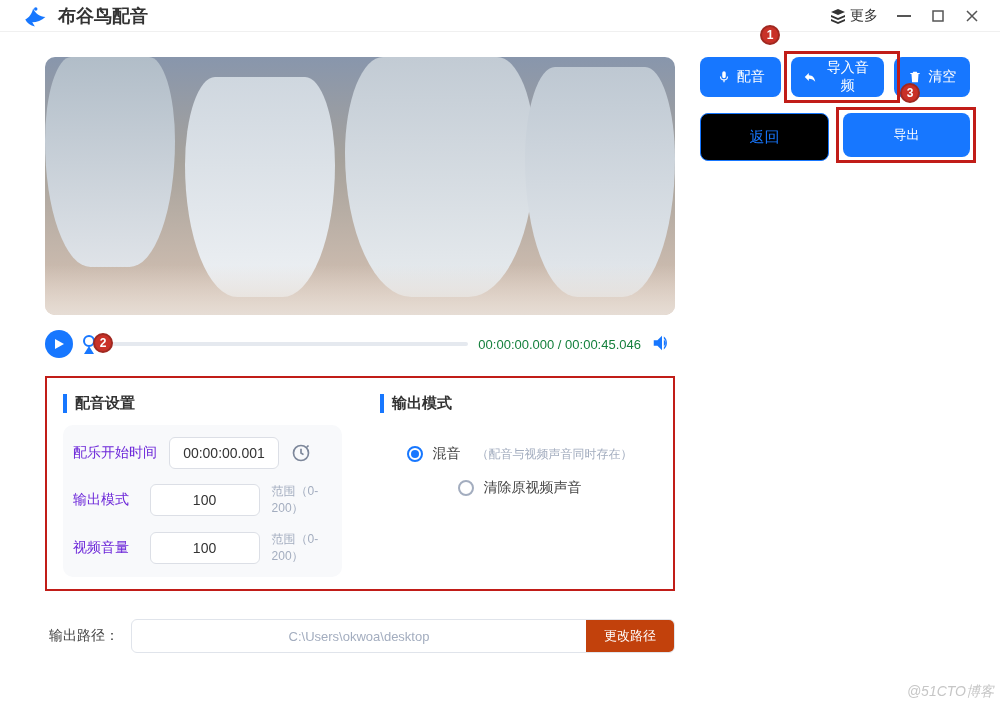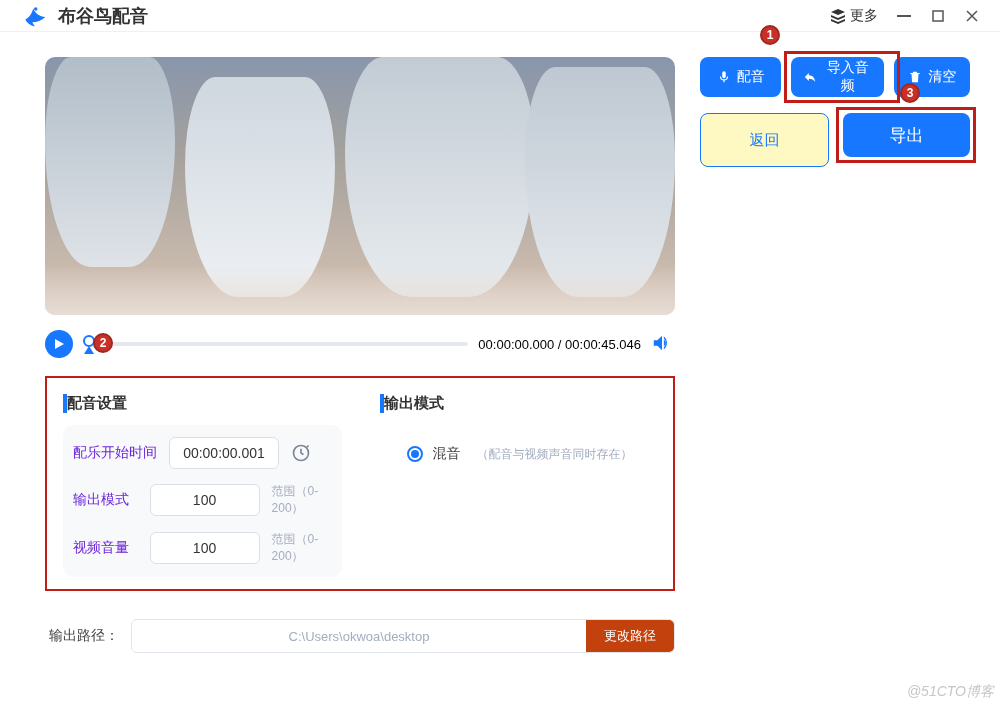--- a/index.html
+++ b/index.html
@@ -19,27 +19,27 @@
   .video-preview { height: 258px; border-radius: 10px; overflow: hidden; position: relative; background: linear-gradient(180deg,#8896ac 0%,#a6a29c 40%,#d9c4b5 100%); }
   .ice-layer { position:absolute; inset:0; }
   .ice-shape { position:absolute; background: #e4e8ee; border-radius: 20% 20% 35% 35% / 40% 40% 60% 60%; }
   .sunset { position:absolute; left:60px; top:90px; width:60px; height:60px; background: radial-gradient(circle,#fff2d9,rgba(255,242,217,0) 70%); border-radius:50%; }
 
   .player-bar { display: flex; align-items: center; gap: 10px; margin-top: 15px; }
   .play-btn { width: 28px; height: 28px; border-radius: 50%; background: #1777ff; display:flex;align-items:center;justify-content:center; cursor:pointer; }
   .marker-wrap { display:flex; flex-direction:column; align-items:center; position:relative; }
   .anno-num { width:20px; height:20px; border-radius:50%; background:#c93128; border:2px solid #a02820; color:#fff; font-size:12px; font-weight:bold; display:flex;align-items:center;justify-content:center; position:absolute; z-index:5; }
   .progress-track { flex:1; height:4px; background:#e5e9ef; border-radius:2px; }
-  .time-label { font-size:13px; color:#000000; }
+  .time-label { font-size:13px; color:#15803d; }
   .vol-btn { width:24px; height:24px; color:#1777ff; cursor:pointer; }
 
   .settings-row { display:flex; gap:12px; margin-top:18px; border:2px solid #c11d18; padding:2px; }
   .panel { background:#fff; border-radius:10px; flex:1; padding:14px 12px 10px 14px; }
   .panel-inner { background:#f8f9fb; border-radius:10px; padding:12px 10px; margin-top:12px; }
-  .panel-title { font-size:15px; font-weight:600; color:#333; border-left:4px solid #1777ff; padding-left:0; }
+  .panel-title { font-size:15px; font-weight:600; color:#333; border-left:4px solid #1777ff; padding-left:8px; }
   .field-row { display:flex; align-items:center; gap:12px; margin-bottom:14px; }
   .field-row:last-child { margin-bottom:0; }
   .field-label { font-size:14px; color:#6d28d9; width:84px; }
   .field-input { width:110px; height:32px; border:1px solid #dcdfe6; border-radius:6px; text-align:center; font-size:14px; color:#333; background:#fff; }
   .field-hint { font-size:12px; color:#a3adbf; }
   .clock-icon { width:20px; height:20px; color:#7d879a; cursor:pointer; }
   .radio-row { display:flex; align-items:center; gap:10px; margin-bottom:16px; font-size:14px; color:#444; cursor:pointer;justify-content:center; }
   .radio { width:16px; height:16px; border-radius:50%; border:2px solid #1777ff; display:inline-block; position:relative; flex-shrink:0; }
   .radio.checked::after{ content:""; position:absolute; inset:2px; border-radius:50%; background:#1777ff; }
   .radio.unchecked{ border-color:#a3adbf; }
@@ -58,22 +58,22 @@
   .btn-clear { flex:0.9; }
   .anno-import-box { position:absolute; border:3px solid #c11d18; top:-6px; left:84px; width:116px; height:52px; pointer-events:none; }
 
   .audio-list { flex:1; border:2px solid #1777ff; border-radius:12px; margin-top:16px; padding:10px; overflow:auto; }
   .audio-item { border:1px solid #bcd6ff; background:#e9f1ff; border-radius:8px; padding:8px 10px; position:relative; }
   .audio-name { color:#1777ff; font-size:14px; display:flex; align-items:center; gap:4px; }
   .audio-meta { font-size:12px; color:#7d92b6; margin-top:3px; line-height:1.5; }
   .audio-del { position:absolute; right:8px; top:8px; width:18px; height:18px; background:#1777ff; border-radius:4px; color:#fff; font-size:12px; display:flex;align-items:center;justify-content:center; cursor:pointer; }
 
   .bottom-btns { display:flex; gap:14px; margin-top:16px; position:relative; }
-  .btn-outline { flex:1; height:54px; border-radius:8px; border:1.5px solid #1777ff; color:#1777ff; background:#fef9c3; font-size:15px; display:flex;align-items:center;justify-content:center; cursor:pointer; }
-  .btn-export { flex:1; height:44px; border-radius:8px; background:#1777ff; color:#fff; font-size:17px; display:flex;align-items:center;justify-content:center; cursor:pointer; border:none; }
+  .btn-outline { flex:1; height:48px; border-radius:8px; border:1.5px solid #1777ff; color:#1777ff; background:#000000; font-size:15px; display:flex;align-items:center;justify-content:center; cursor:pointer; }
+  .btn-export { flex:1; height:44px; border-radius:8px; background:#1777ff; color:#fff; font-size:13px; display:flex;align-items:center;justify-content:center; cursor:pointer; border:none; }
   .anno-export-box { position:absolute; border:3px solid #c11d18; right:-6px; top:-6px; width:140px; height:56px; pointer-events:none; }
 
   .watermark { position:absolute; right:6px; bottom:4px; font-size:14px; color:#c6c6c6; font-style:italic; }
 </style>
 </head>
 <body>
 
 <div class="titlebar">
   <div class="title-left">
     <svg class="logo" viewBox="0 0 32 32">
@@ -170,20 +170,24 @@
         </div>
       </div>
       <div class="panel">
         <div class="panel-title">输出模式</div>
         <div class="panel-inner" style="background:transparent;padding-top:20px;">
           <div class="radio-row">
             <span class="radio checked"></span>
             <span>混音</span>
             <span class="radio-hint">（配音与视频声音同时存在）</span>
           </div>
+          <div class="radio-row">
+            <span class="radio unchecked"></span>
+            <span>清除原视频声音</span>
+          </div>
         </div>
       </div>
     </div>
 
     <div class="path-row">
       <span class="path-label">输出路径：</span>
       <div class="path-box">
         <div class="path-text">C:\Users\okwoa\desktop</div>
         <div class="path-btn">更改路径</div>
       </div>

